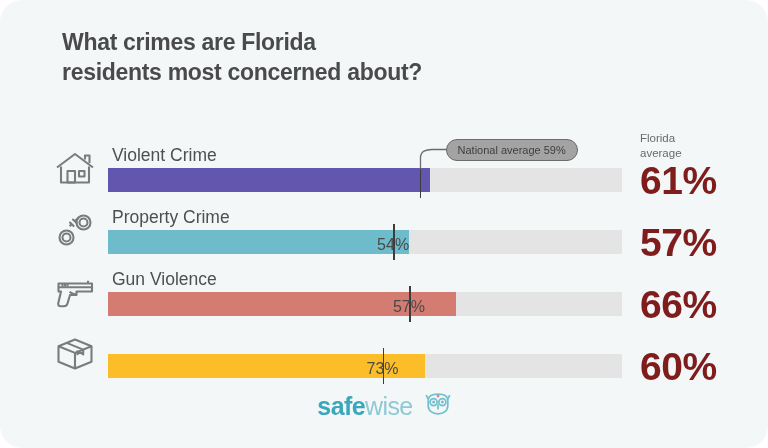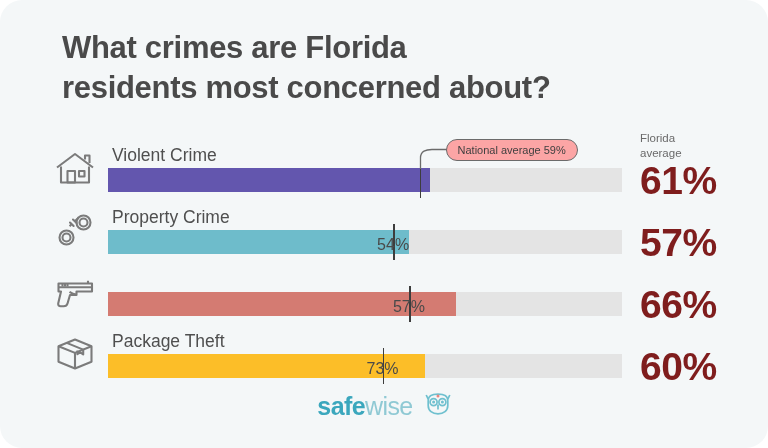--- a/index.html
+++ b/index.html
@@ -23,21 +23,21 @@
     box-sizing: border-box;
     overflow: hidden;
   }
 
   
   .title {
     position: absolute;
     left: 62px;
     top: 28px;
     width: 640px;
-    font-size: 31px;
+    font-size: 23px;
     font-weight: bold;
     line-height: 1.30;
     color: #4a4a4a;
     letter-spacing: -0.3px;
   }
   .title-line { display: block; white-space: pre; }
 
   
   .fl-head {
     position: absolute;
@@ -117,21 +117,21 @@
   }
 
   
   .callout {
     position: absolute;
     top: -29px;
     height: 20px;
     padding: 0 11px;
     border: 1.3px solid #6b6b6b;
     border-radius: 11px;
-    background: #fca5a5;
+    background: #a3a3a3;
     font-size: 11px;
     color: #3f3f3f;
     line-height: 20px;
     white-space: nowrap;
   }
   .callout-leader {
     position: absolute;
     top: -24px;
   }
 
@@ -223,39 +223,39 @@
           <svg width="46" height="40" viewBox="0 0 46 40">
             <g fill="none" stroke="#7b7b7b" stroke-width="2.1" stroke-linejoin="round">
               <path d="M6.5 11.5 L40 11.5 L40 19.5 L24.5 19.5 L24.5 23 L18 23 L15.5 31.5 C15.0 33.4 13.6 34.3 11.6 34.3 L8.6 34.3 C6.9 34.3 6.0 33.2 6.2 31.5 L9.0 19.5 L6.5 19.5 Z"></path>
               <path d="M6.5 15.2 L40 15.2"></path>
               <path d="M17.5 19.8 C19.8 21.3 21.5 22.2 24.0 22.6"></path>
               <path d="M10.5 12.0 L10.5 14.6 M13 12.0 L13 14.6 M15.5 12.0 L15.5 14.6"></path>
               <path d="M36 11.5 L36 8.8"></path>
             </g>
           </svg>
         </div>
+        <div class="row-label">Gun Violence</div>
         <div class="track">
           <div class="fill" style="width:348.48px;background:#d47b72;"></div>
           <div class="marker" style="left:300.96000000000004px;"></div>
           <div class="marker-label" style="left:300.96000000000004px;">57%</div>
         </div>
         <div class="fl-value">66%</div>
       </div>
       <div class="row">
         <div class="row-icon">
           <svg width="46" height="40" viewBox="0 0 46 40">
             <g fill="none" stroke="#7b7b7b" stroke-width="2.1" stroke-linejoin="round">
               <path d="M23 5.5 L39.5 12.2 L39.5 27.8 L23 34.5 L6.5 27.8 L6.5 12.2 Z"></path>
               <path d="M6.5 12.2 L23 18.9 L39.5 12.2"></path>
               <path d="M23 18.9 L23 34.5"></path>
               <path d="M14.7 8.9 L31.2 15.6 L31.2 20.4 L28.2 18.4 L25.4 20.1 L25.4 16.6"></path>
             </g>
           </svg>
         </div>
-        <div class="row-label">Package Theft</div>
         <div class="track">
           <div class="fill" style="width:316.8px;background:#fcbe28;"></div>
           <div class="marker" style="left:274.56px;"></div>
           <div class="marker-label" style="left:274.56px;">73%</div>
         </div>
         <div class="fl-value">60%</div>
       </div>
     </div>
 
   <div class="logo">

